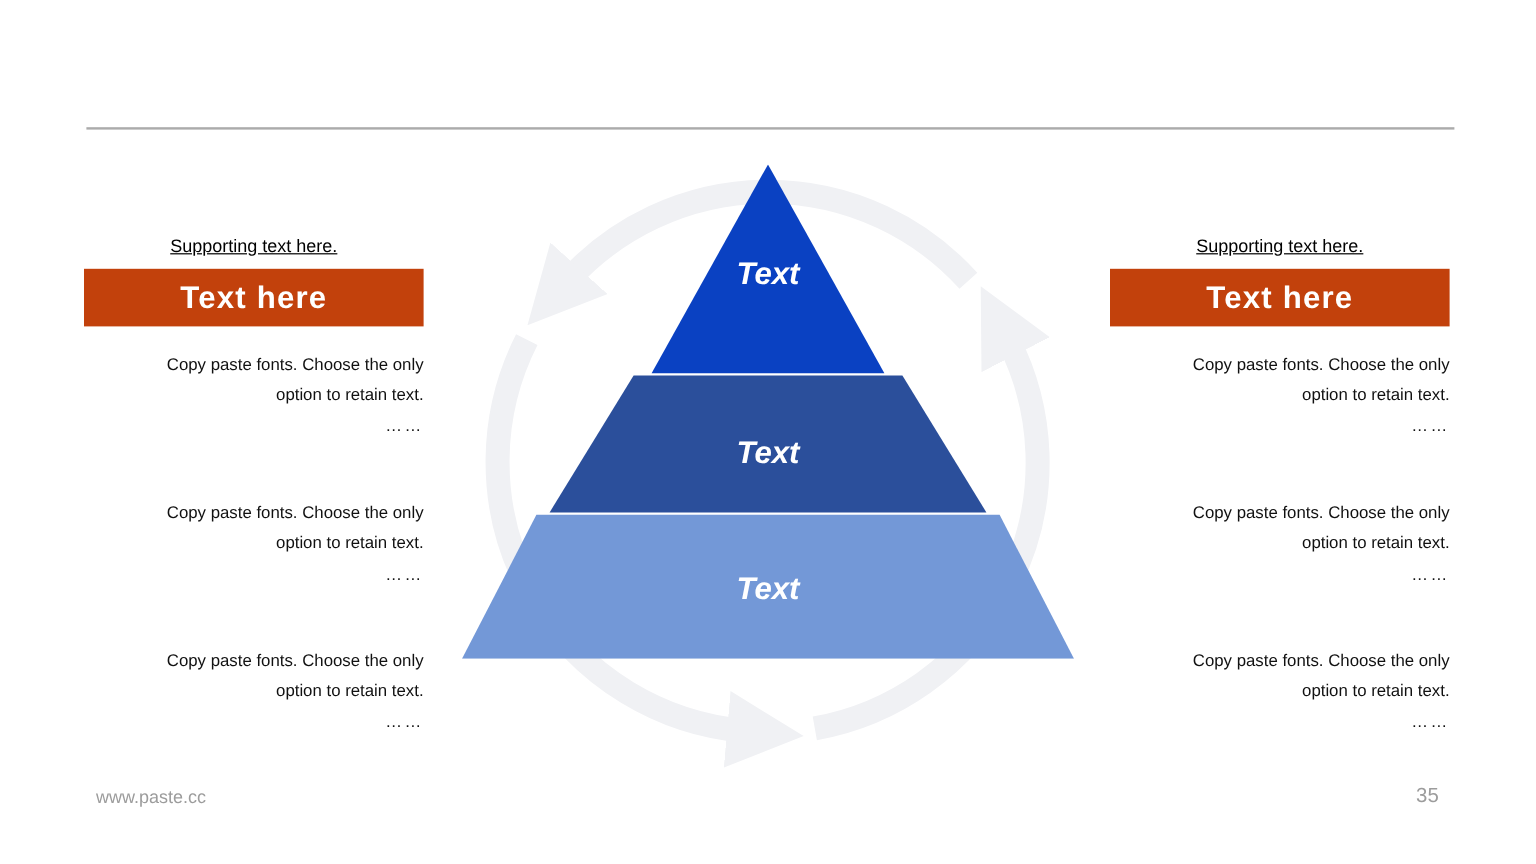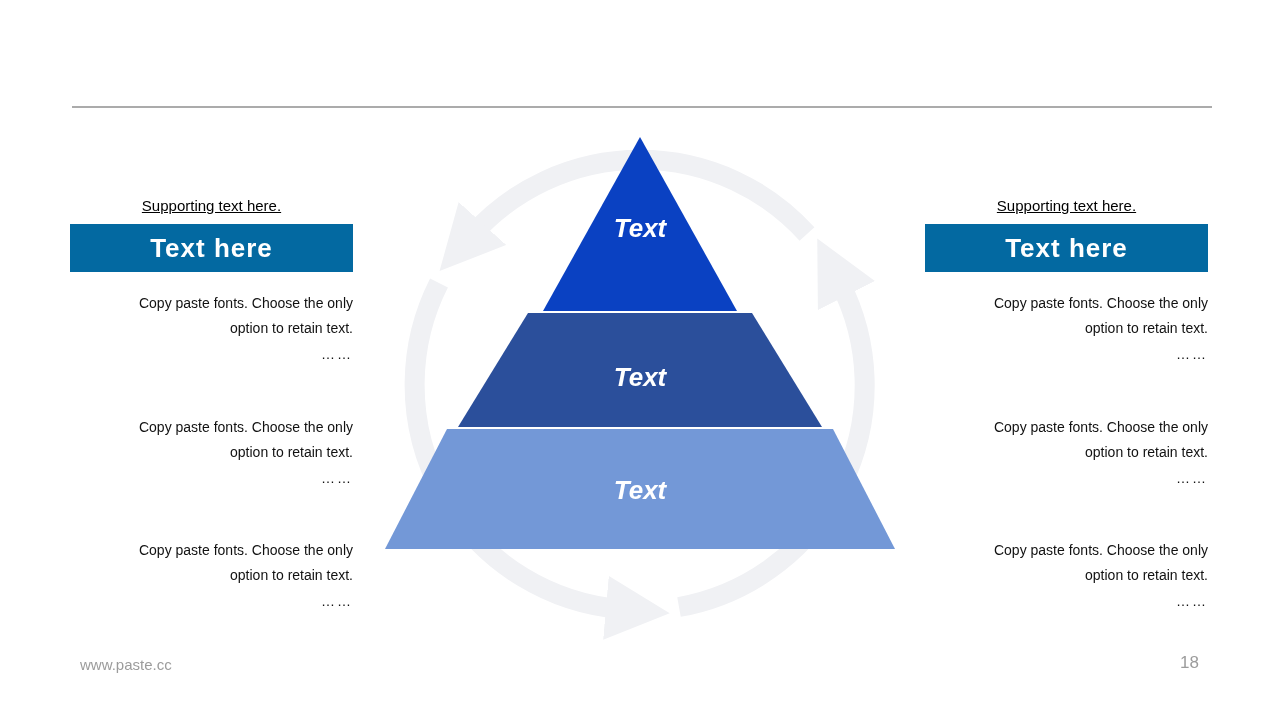--- a/index.html
+++ b/index.html
@@ -13,21 +13,21 @@
   .ring-svg { position:absolute; left:0; top:0; }
   .pyramid-svg { position:absolute; left:385px; top:137px; }
   .pyr-label { fill:#ffffff; font-size:26px; font-weight:bold; font-style:italic;
                font-family:"Liberation Sans", sans-serif; text-anchor:middle; }
 
   .panel { position:absolute; top:186px; width:283px; height:430px;margin-top:11px; }
   .panel-left  { left:70px; }
   .panel-right { left:925px; }
   .supporting { position:absolute; top:0; left:0; right:0; text-align:center;
                 font-size:15px; color:#000; text-decoration:underline; }
-  .header-bar { position:absolute; top:27px; left:0; right:0; height:48px; background:#0369a1;
+  .header-bar { position:absolute; top:27px; left:0; right:0; height:48px; background:#c2410c;
                 color:#fff; font-size:26px; font-weight:bold; text-align:center;
                 line-height:48px; letter-spacing:1px; }
   .para { position:absolute; left:0; right:0; text-align:right; font-size:14px;
           line-height:25px; color:#111; }
   .para .more { line-height:27px; letter-spacing:2px; }
   .para-1 { top:94px; } .para-2 { top:218px; } .para-3 { top:341px; }
 
   .footer-site { position:absolute; left:80px; top:656px; font-size:15px; color:#9c9c9c; }
   .footer-page { position:absolute; right:81px; top:653px; font-size:17px; color:#9c9c9c; }
 </style>
@@ -94,15 +94,15 @@
       <div class="more">……</div>
     </div>
     <div class="para para-3">
       <div>Copy paste fonts. Choose the only</div>
       <div>option to retain text.</div>
       <div class="more">……</div>
     </div>
   </div>
 
   <div class="footer-site">www.paste.cc</div>
-  <div class="footer-page">18</div>
+  <div class="footer-page">35</div>
 
 </div>
 
 </body></html>

